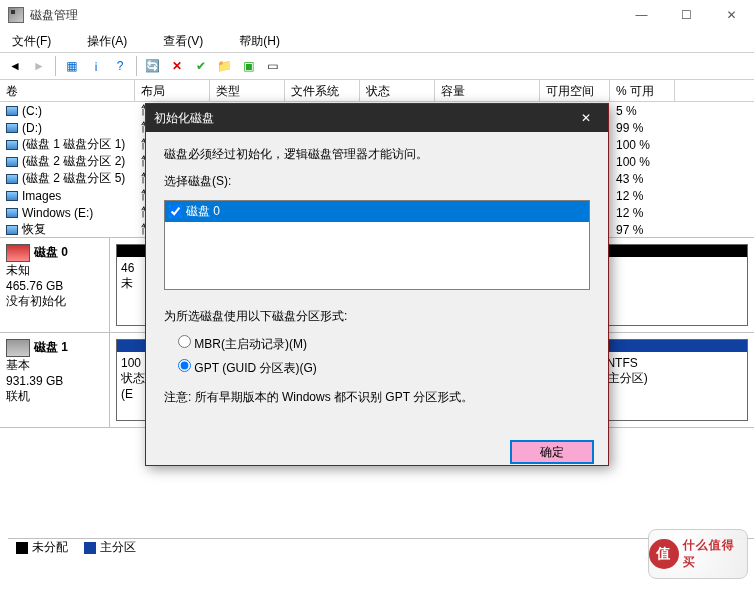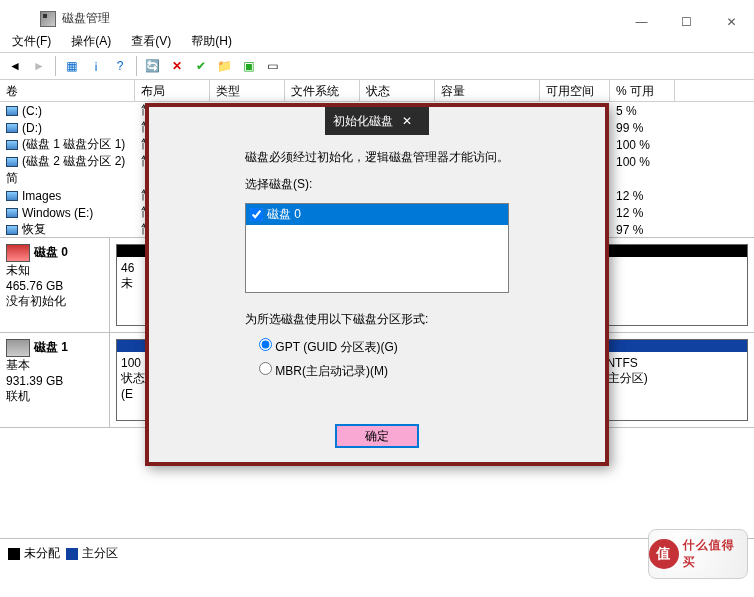--- a/index.html
+++ b/index.html
@@ -1,23 +1,23 @@
 <!DOCTYPE html>
 <html><head>
 <meta charset="utf-8">
 <style>
 *{box-sizing:border-box;margin:0;padding:0;font-family:"Microsoft YaHei","Segoe UI",sans-serif;font-size:12px;}
 body{background:#fff;width:754px;height:597px;overflow:hidden;position:relative;}
-.titlebar{height:30px;display:flex;align-items:center;padding:7px 0 0 8px;background:#fff;margin-left:32px;}
+.titlebar{height:30px;display:flex;align-items:center;padding:0 0 0 8px;background:#fff;}
 .titlebar .appicon{width:16px;height:16px;background:linear-gradient(135deg,#888,#ccc);border:1px solid #666;margin-right:6px;position:relative;}
 .titlebar .appicon::after{content:"";position:absolute;left:2px;top:2px;width:4px;height:4px;background:#333;}
 .titlebar .title{flex:1;color:#333;}
 .winbtns{display:flex;height:100%;}
 .winbtn{width:45px;height:30px;display:flex;align-items:center;justify-content:center;color:#555;cursor:pointer;}
-.menubar{height:22px;display:flex;align-items:center;padding:0 6px;gap:8px;}
+.menubar{height:22px;display:flex;align-items:center;padding:0 6px;gap:24px;}
 .menubar span{padding:2px 6px;}
 .toolbar{height:28px;border-top:1px solid #d0d0d0;border-bottom:1px solid #d0d0d0;display:flex;align-items:center;padding:0 4px;gap:2px;}
 .tbtn{width:22px;height:22px;display:flex;align-items:center;justify-content:center;border:1px solid transparent;}
 .tsep{width:1px;height:20px;background:#c0c0c0;margin:0 3px;}
 .listpane{border-bottom:1px solid #c0c0c0;}
 .listhead{height:22px;display:flex;background:#fff;border-bottom:1px solid #d0d0d0;}
 .lhcell{border-right:1px solid #d0d0d0;padding:3px 6px;overflow:hidden;white-space:nowrap;}
 .listbody{height:135px;}
 .lrow{height:17px;display:flex;align-items:center;}
 .lcell{padding:0 6px;overflow:hidden;white-space:nowrap;}
@@ -26,24 +26,24 @@
 .graphpane{height:300px;overflow:hidden;}
 .diskrow{display:flex;height:95px;border-bottom:1px solid #c0c0c0;}
 .diskinfo{width:110px;border-right:1px solid #c0c0c0;padding:6px;}
 .diskicon{width:24px;height:18px;background:linear-gradient(#999,#ccc);border:1px solid #555;display:inline-block;vertical-align:middle;margin-right:4px;}
 .diskicon.red{background:linear-gradient(#c33,#f88);}
 .diskbars{flex:1;display:flex;padding:6px;gap:2px;}
 .part{border:1px solid #666;padding:4px;overflow:hidden;}
 .part .pbar{height:12px;margin:-4px -4px 4px -4px;}
 .pbar.black{background:#000;}
 .pbar.blue{background:#1040a0;}
-.legend{height:24px;border-top:1px solid #c0c0c0;display:flex;align-items:flex-end;padding:0 8px;gap:6px;}
+.legend{height:24px;border-top:1px solid #c0c0c0;display:flex;align-items:flex-start;padding:0 8px;gap:16px;margin-left:8px;}
 .legbox{width:12px;height:12px;display:inline-block;vertical-align:middle;margin-right:4px;}
 
-.modal{position:absolute;left:145px;top:103px;width:464px;height:363px;background:#f0f0f0;border:4px solid #7f1d1d;box-shadow:3px 3px 12px rgba(0,0,0,.4);display:flex;flex-direction:column;align-items:center;}
+.modal{position:absolute;left:145px;top:103px;width:464px;height:363px;background:#f0f0f0;border:1px solid #7f1d1d;box-shadow:3px 3px 12px rgba(0,0,0,.4);display:flex;flex-direction:column;}
 .mtitle{height:28px;background:#2b2b2b;color:#fff;display:flex;align-items:center;padding:0 8px;}
 .mtitle .mt{flex:1;}
 .mclose{width:28px;height:28px;display:flex;align-items:center;justify-content:center;color:#fff;cursor:pointer;}
 .mbody{flex:1;padding:14px 18px;}
 .mbody p{margin-bottom:10px;}
 .disklist{border:1px solid #7f7f7f;background:#fff;height:90px;margin-bottom:18px;}
 .dlitem{background:#0078d7;color:#fff;padding:2px 4px;display:flex;align-items:center;}
 .dlitem input{margin-right:4px;}
 .radios{margin:10px 0 12px 14px;}
 .radios label{display:block;margin:6px 0;}
@@ -141,20 +141,21 @@
         <div class="lcell c0"><span class="volicon"></span>(磁盘 2 磁盘分区 2)</div>
         <div class="lcell c1">简</div>
         <div class="lcell c2"></div>
         <div class="lcell c3"></div>
         <div class="lcell c4"></div>
         <div class="lcell c5"></div>
         <div class="lcell c6"></div>
         <div class="lcell c7">100 %</div>
       </div>
       <div class="lrow">
+        <div class="lcell c0"><span class="volicon"></span>(磁盘 2 磁盘分区 5)</div>
         <div class="lcell c1">简</div>
         <div class="lcell c2"></div>
         <div class="lcell c3"></div>
         <div class="lcell c4"></div>
         <div class="lcell c5"></div>
         <div class="lcell c6"></div>
         <div class="lcell c7">43 %</div>
       </div>
       <div class="lrow">
         <div class="lcell c0"><span class="volicon"></span>Images</div>
@@ -246,23 +247,24 @@
     <p>磁盘必须经过初始化，逻辑磁盘管理器才能访问。</p>
     <p>选择磁盘(S):</p>
     <div class="disklist">
       <div class="dlitem">
         <input type="checkbox" checked="" style="">
         <span>磁盘 0</span>
       </div>
     </div>
     <p>为所选磁盘使用以下磁盘分区形式:</p>
     <div class="radios">
+      <label><input type="radio" name="ps" style=""> <span>MBR(主启动记录)(M)</span></label>
       <label><input type="radio" name="ps" checked="" style=""> <span>GPT (GUID 分区表)(G)</span></label>
-      <label><input type="radio" name="ps" style=""> <span>MBR(主启动记录)(M)</span></label>
-    </div>
+    </div>
+    <p>注意: 所有早期版本的 Windows 都不识别 GPT 分区形式。</p>
   </div>
   <div class="mfoot">
     <button class="mbtn primary">确定</button>
   </div>
 </div>
 
 <div class="watermark">
   <div class="circ">值</div>
   <span>什么值得买</span>
 </div>

